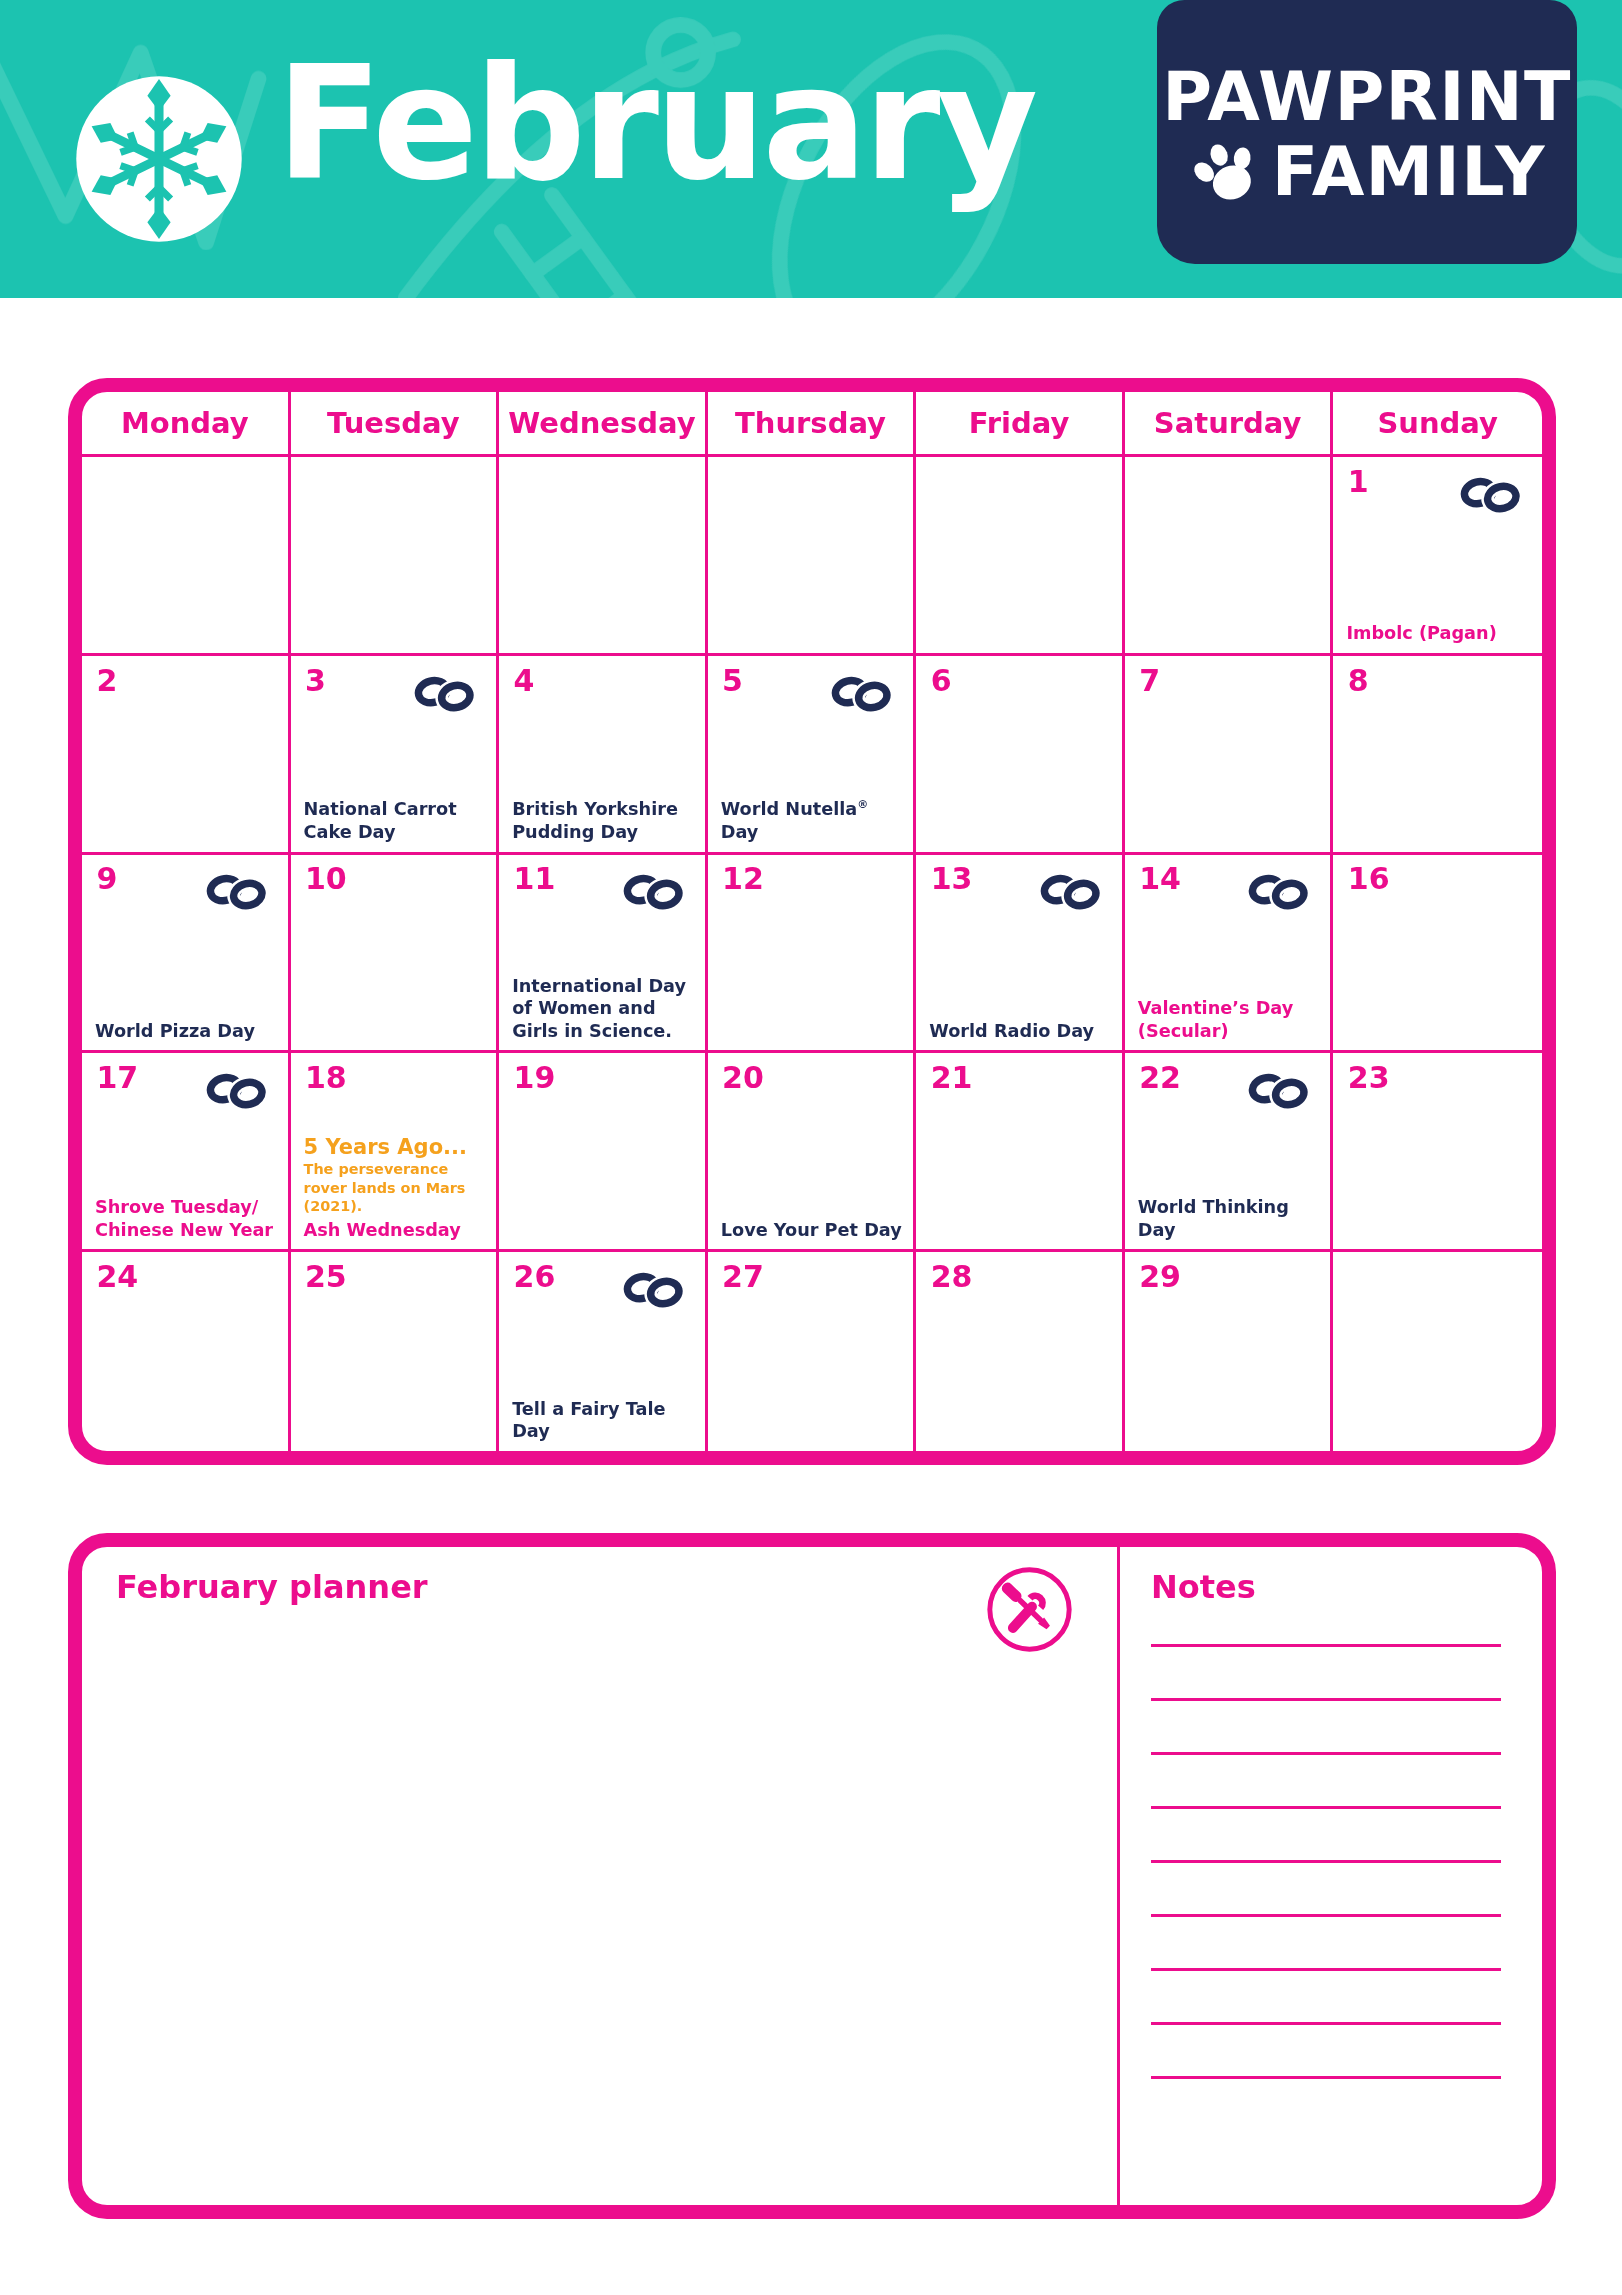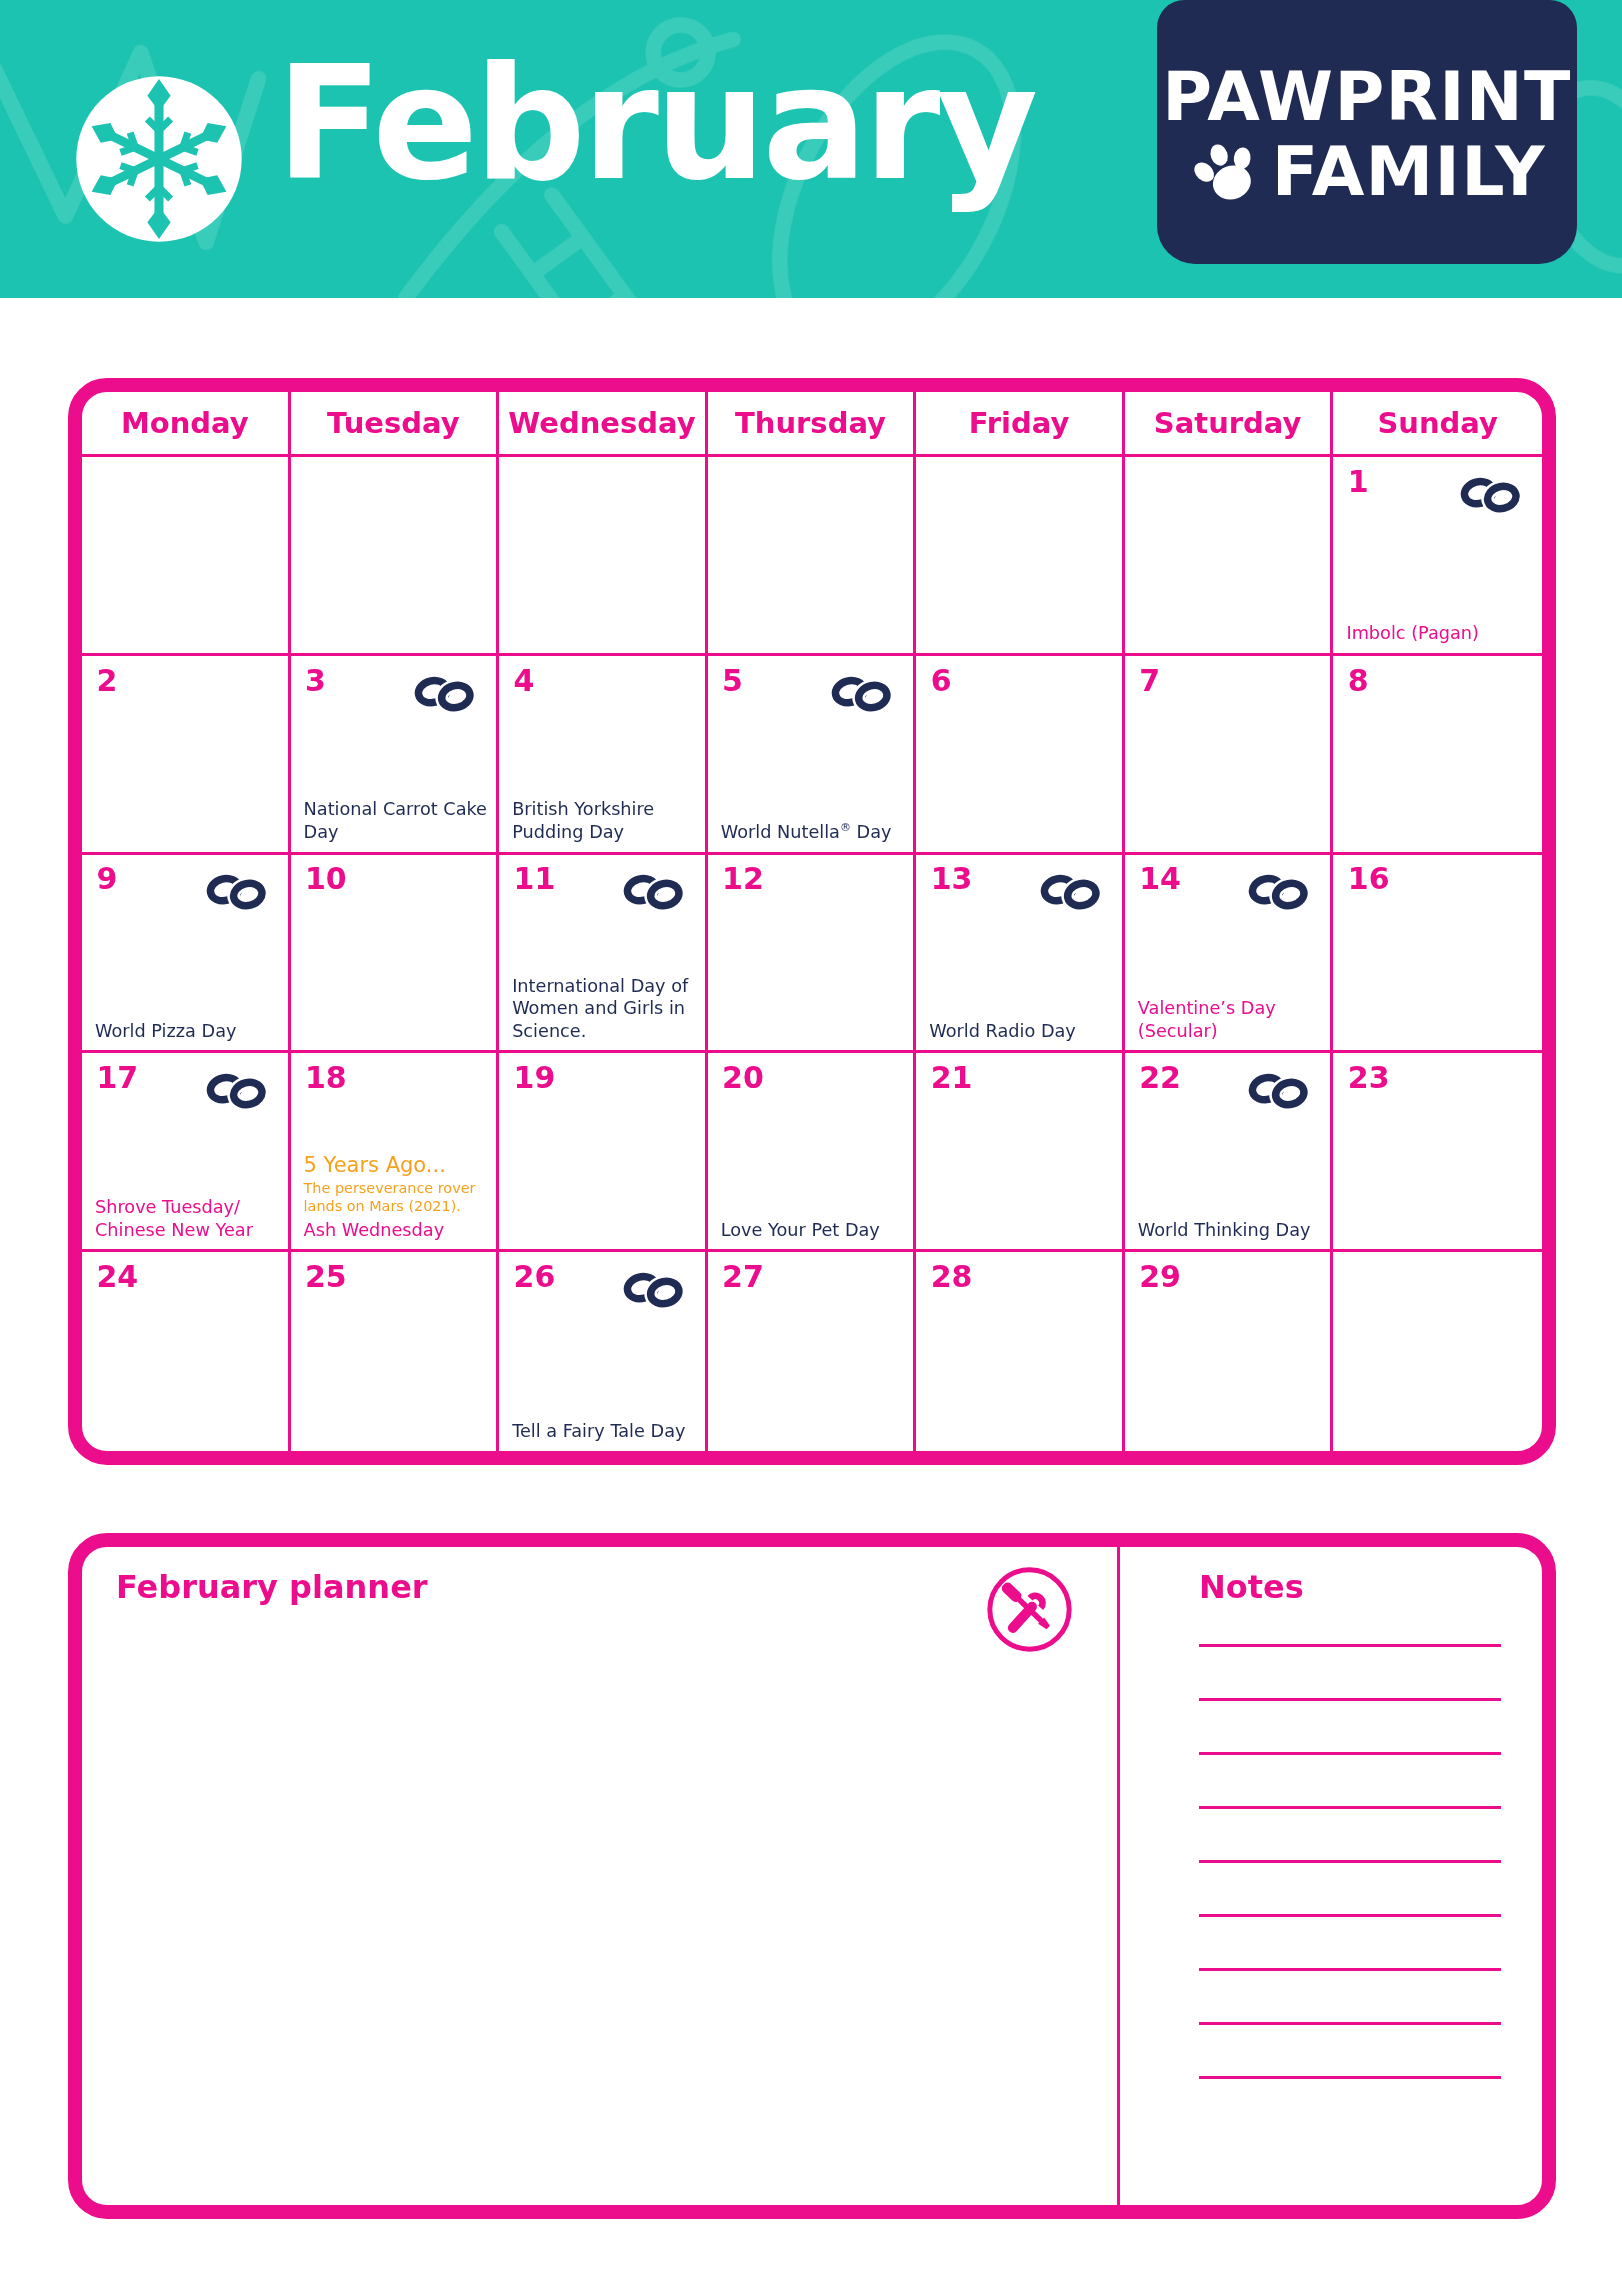--- a/index.html
+++ b/index.html
@@ -38,30 +38,30 @@
     color:var(--pink);font-size:29px;font-weight:800;
     border-right:3.3px solid var(--pink);border-bottom:3.3px solid var(--pink);}
   .cell{position:relative;border-right:3.3px solid var(--pink);border-bottom:3.3px solid var(--pink);
     display:flex;flex-direction:column;}
   .grid > :nth-child(7n+7){border-right:none;}
   .grid > :nth-child(n+36){border-bottom:none;}
   .cell-top{display:flex;align-items:flex-start;justify-content:space-between;}
   .daynum{color:var(--pink);font-size:30px;font-weight:800;padding:7.9px 0 0 14.4px;line-height:1.1;}
   .chain{width:69px;height:52px;margin:11.8px 17px 0 0;flex:0 0 auto;}
   .events{margin-top:auto;padding:0 6.5px 7.9px 13px;}
-  .ev{font-weight:400;font-size:17.7px;line-height:1.28;}
+  .ev{font-weight:700;font-size:17.7px;line-height:1.28;}
   .ev sup{font-size:11px;}
   .ev-navy{color:var(--navy);}
   .ev-pink{color:var(--pink);}
   .ev-orange-title{color:var(--orange);font-size:21px;line-height:1.2;}
   .ev-orange-small{color:var(--orange);font-size:14.4px;line-height:1.3;margin-bottom:2.6px;}
 
   
   .plan-box{position:absolute;left:68px;top:1533px;width:1488px;height:686px;
-    border:14.4px solid var(--pink);border-radius:39px;overflow:hidden;background:#fff;display:flex;gap:48px;}
+    border:14.4px solid var(--pink);border-radius:39px;overflow:hidden;background:#fff;display:flex;}
   .plan-left{position:relative;width:1038px;border-right:3.3px solid var(--pink);}
   .plan-title{position:absolute;left:34px;top:21px;color:var(--pink);font-size:32px;font-weight:800;}
   .tools{position:absolute;right:41px;top:15.7px;width:93px;height:93px;}
   .plan-right{position:relative;flex:1;}
   .notes-title{position:absolute;left:31px;top:21px;color:var(--pink);font-size:32px;font-weight:800;}
   .notes-lines{position:absolute;left:31px;right:41px;top:97px;}
   .note-line{border-top:3.9px solid var(--pink);margin-bottom:51px;height:0;}
 </style>
 </head>
 <body>

